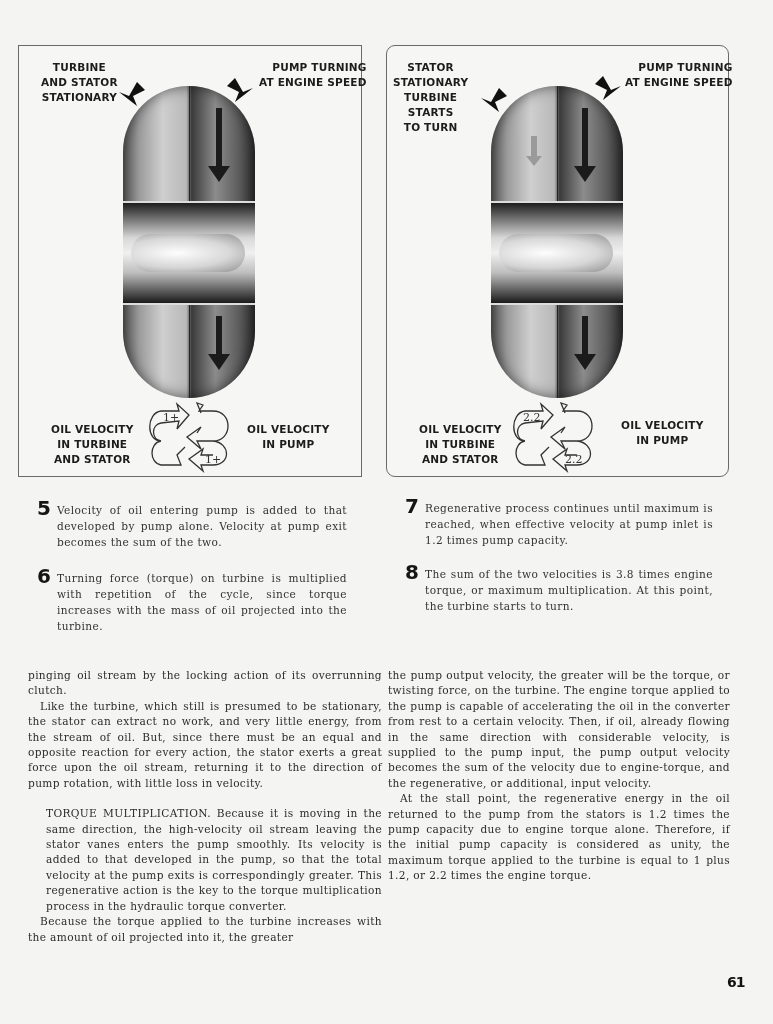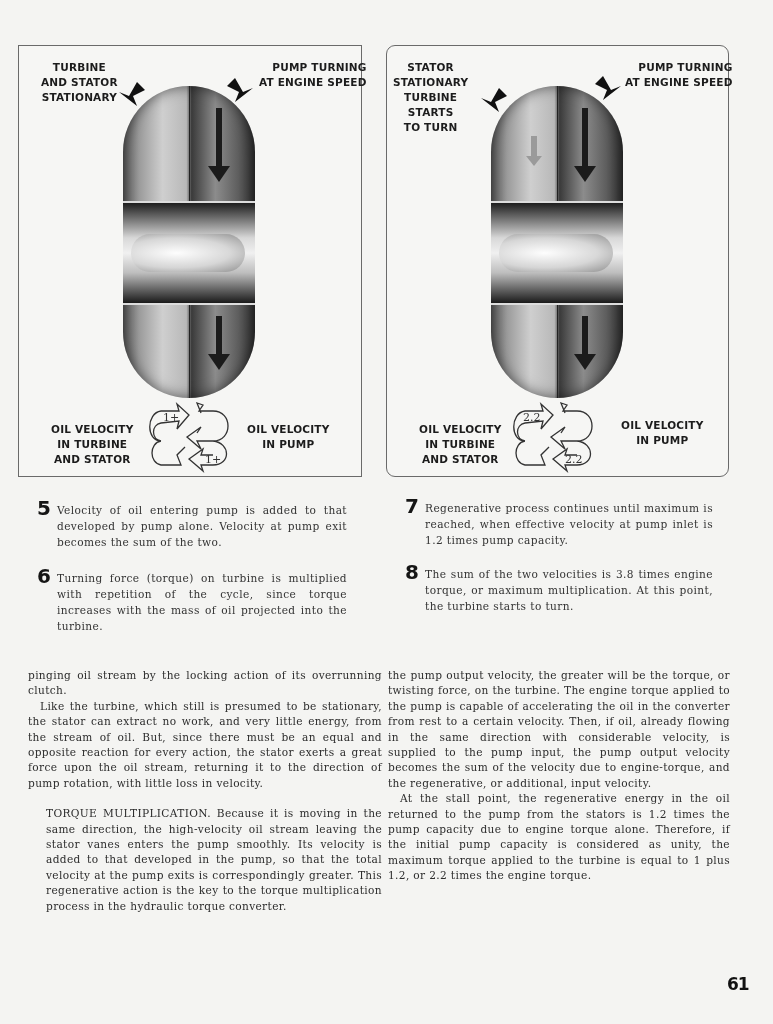--- a/index.html
+++ b/index.html
@@ -51,21 +51,21 @@
     position:absolute; top:668px; width:354px; font-size:10.6px; line-height:15.4px;
     color:#2c2c2c; text-align:justify; letter-spacing:0.35px;
   }
   .col p { margin:0; text-indent:12px; }
   .col p.noindent { text-indent:0; }
   .col p.gap { margin-top:15px; text-indent:0;margin-left:18px; }
   #col-left { left:28px; }
   #col-right { left:388px; width:342px; }
   #page-number {
     position:absolute; left:727px; top:974px; font-family:"DejaVu Sans", sans-serif;
-    font-weight:bold; font-size:17px; color:#111; letter-spacing:-1px;
+    font-weight:bold; font-size:14px; color:#111; letter-spacing:-1px;
   }
   .vel { position:absolute; }
   .vel text { font-family:"DejaVu Serif", serif; font-size:11px; fill:#333; }
 </style>
 </head>
 <body>
 
 <div class="panel" id="panel-left">
   <div class="label" style="left:22px;top:14px;text-align:center;">TURBINE
 AND STATOR
@@ -161,20 +161,21 @@
   <div class="step" style="left:18px;top:512px;width:308px">
     <span class="num">8</span>
     <span class="txt">The sum of the two velocities is 3.8 times engine torque, or maximum multiplication. At this point, the turbine starts to turn.</span>
   </div>
 </div>
 
 <div class="col" id="col-left">
   <p class="noindent">pinging oil stream by the locking action of its overrunning clutch.</p>
   <p>Like the turbine, which still is presumed to be stationary, the stator can extract no work, and very little energy, from the stream of oil. But, since there must be an equal and opposite reaction for every action, the stator exerts a great force upon the oil stream, returning it to the direction of pump rotation, with little loss in velocity.</p>
   <p class="gap">TORQUE MULTIPLICATION. Because it is moving in the same direction, the high-velocity oil stream leaving the stator vanes enters the pump smoothly. Its velocity is added to that developed in the pump, so that the total velocity at the pump exits is correspondingly greater. This regenerative action is the key to the torque multiplication process in the hydraulic torque converter.</p>
+  <p>Because the torque applied to the turbine increases with the amount of oil projected into it, the greater</p>
 </div>
 
 <div class="col" id="col-right">
   <p class="noindent">the pump output velocity, the greater will be the torque, or twisting force, on the turbine. The engine torque applied to the pump is capable of accelerating the oil in the converter from rest to a certain velocity. Then, if oil, already flowing in the same direction with considerable velocity, is supplied to the pump input, the pump output velocity becomes the sum of the velocity due to engine-torque, and the regenerative, or additional, input velocity.</p>
   <p>At the stall point, the regenerative energy in the oil returned to the pump from the stators is 1.2 times the pump capacity due to engine torque alone. Therefore, if the initial pump capacity is considered as unity, the maximum torque applied to the turbine is equal to 1 plus 1.2, or 2.2 times the engine torque.</p>
 </div>
 
 <div id="page-number">61</div>
 
 </body></html>

